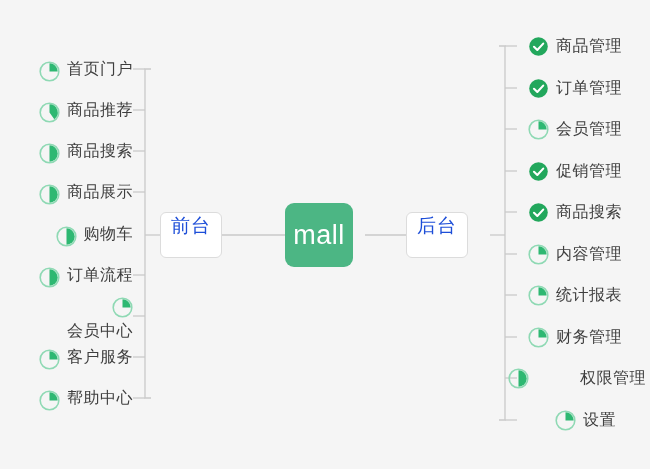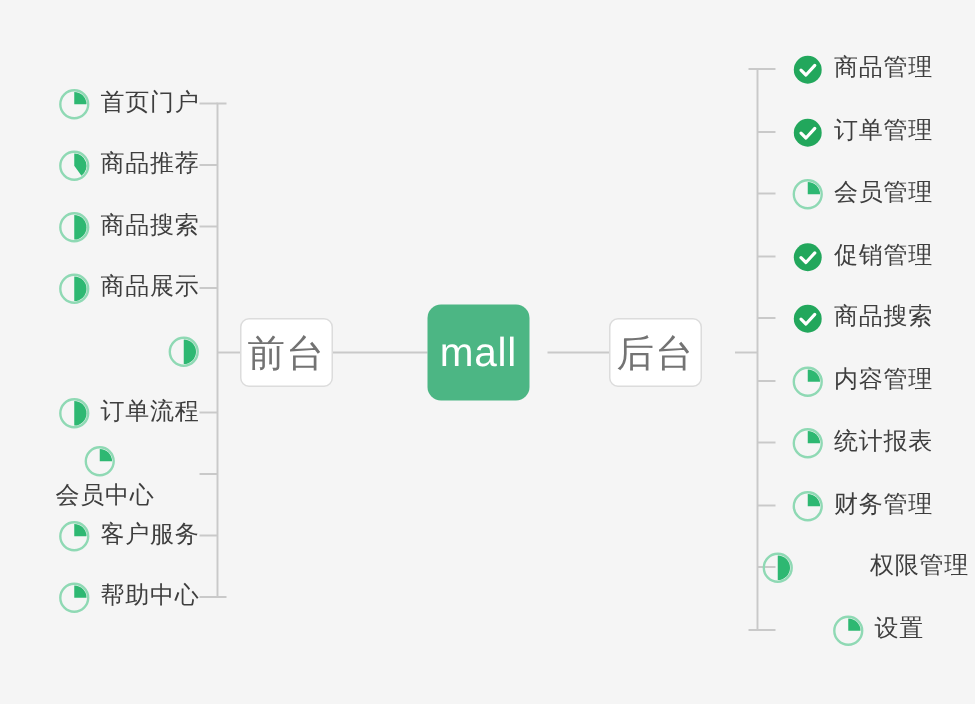--- a/index.html
+++ b/index.html
@@ -21,24 +21,24 @@
     width: 650px;
     height: 469px;
   }
   .node-box {
     position: absolute;
     background: #ffffff;
     border: 1px solid #dcdcdc;
     border-radius: 6px;
     box-sizing: border-box;
     display: flex;
-    align-items: center;
+    align-items: flex-start;
     justify-content: center;
-    color: #737373;
-    font-size: 25px;
+    color: #1d4ed8;
+    font-size: 19px;
     letter-spacing: 1px;
     z-index: 5;
   }
   .node-root {
     position: absolute;
     border-radius: 9px;
     box-sizing: border-box;
     display: flex;
     align-items: center;
     justify-content: center;
@@ -50,20 +50,21 @@
   .leaf {
     position: absolute;
     display: flex;
     align-items: center;
     height: 26px;
     z-index: 4;
   }
   .leaf-left {
     flex-direction: row;
     justify-content: flex-end;
+    align-items: flex-end;
   }
   .leaf-right {
     flex-direction: row;
     justify-content: flex-start;
   }
   .leaf-label {
     font-size: 16px;
     color: #3e3e3e;
     letter-spacing: 0.5px;
     white-space: nowrap;
@@ -145,20 +146,21 @@
   </svg>
       </div>
       <div class="leaf leaf-left" style="top: 179px; left: 0px; width: 133px;">
         <span class="leaf-label">商品展示</span>
         <svg class="icon" viewBox="0 0 21 21">
     <circle cx="10.5" cy="10.5" r="9.299999999999999" fill="none" stroke="#8fd9b4" stroke-width="1.6"></circle>
     <path d="M 10.5 10.5 L 10.5 2.3000000000000007 A 8.2 8.2 0 0 1 10.50 18.70 Z" fill="#2eb872"></path>
   </svg>
       </div>
       <div class="leaf leaf-left" style="top: 221px; left: 0px; width: 133px;">
+        <span class="leaf-label">购物车</span>
         <svg class="icon" viewBox="0 0 21 21">
     <circle cx="10.5" cy="10.5" r="9.299999999999999" fill="none" stroke="#8fd9b4" stroke-width="1.6"></circle>
     <path d="M 10.5 10.5 L 10.5 2.3000000000000007 A 8.2 8.2 0 0 1 10.50 18.70 Z" fill="#2eb872"></path>
   </svg>
       </div>
       <div class="leaf leaf-left" style="top: 262px; left: 0px; width: 133px;">
         <span class="leaf-label">订单流程</span>
         <svg class="icon" viewBox="0 0 21 21">
     <circle cx="10.5" cy="10.5" r="9.299999999999999" fill="none" stroke="#8fd9b4" stroke-width="1.6"></circle>
     <path d="M 10.5 10.5 L 10.5 2.3000000000000007 A 8.2 8.2 0 0 1 10.50 18.70 Z" fill="#2eb872"></path>

